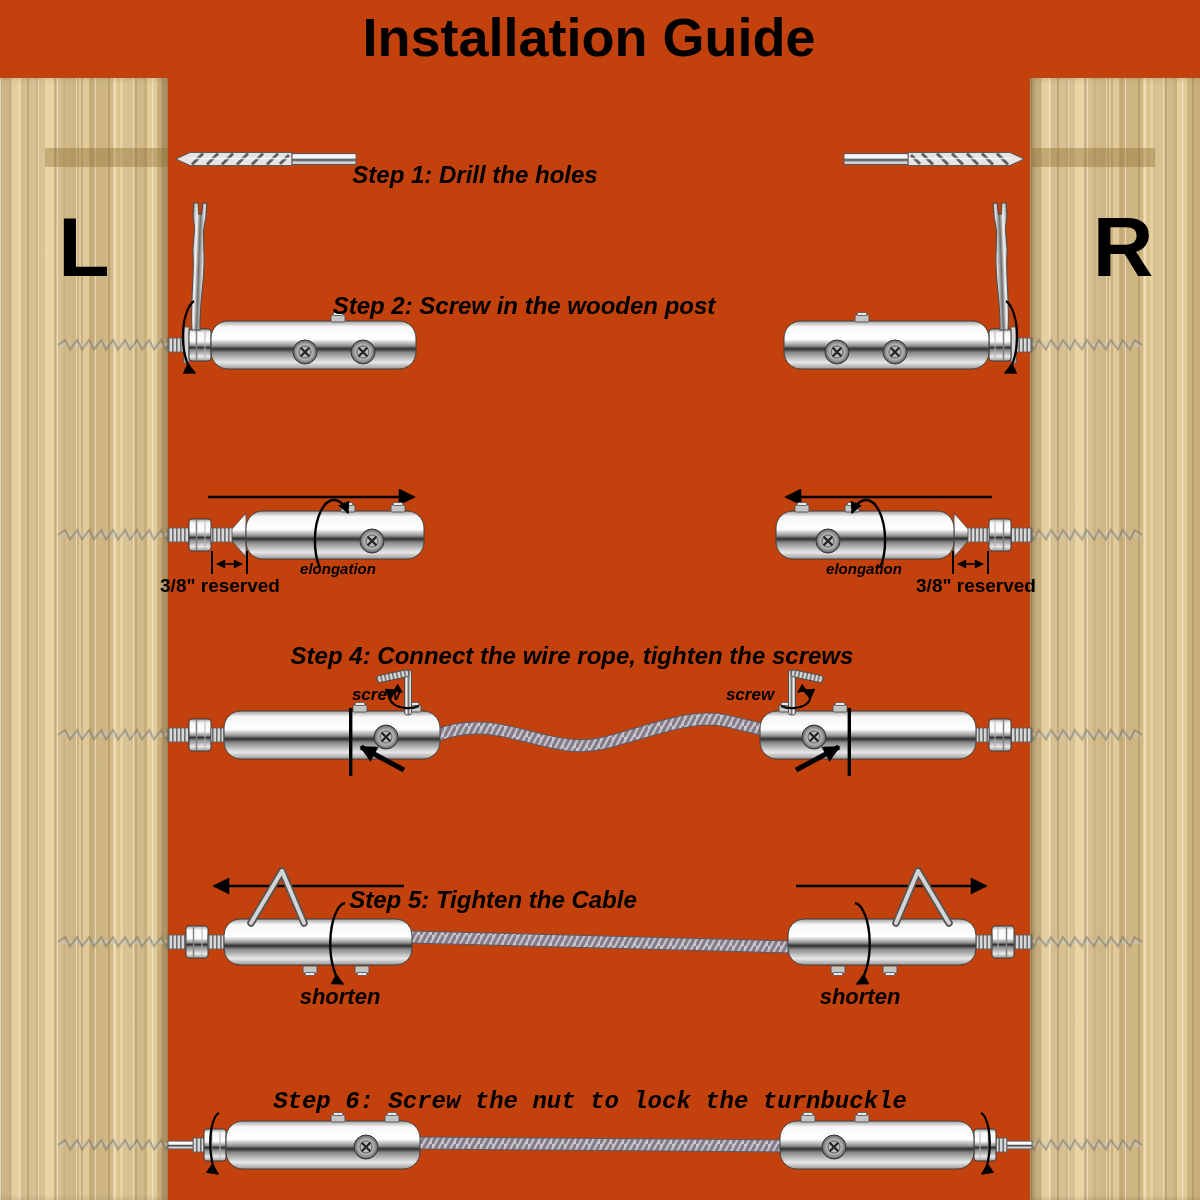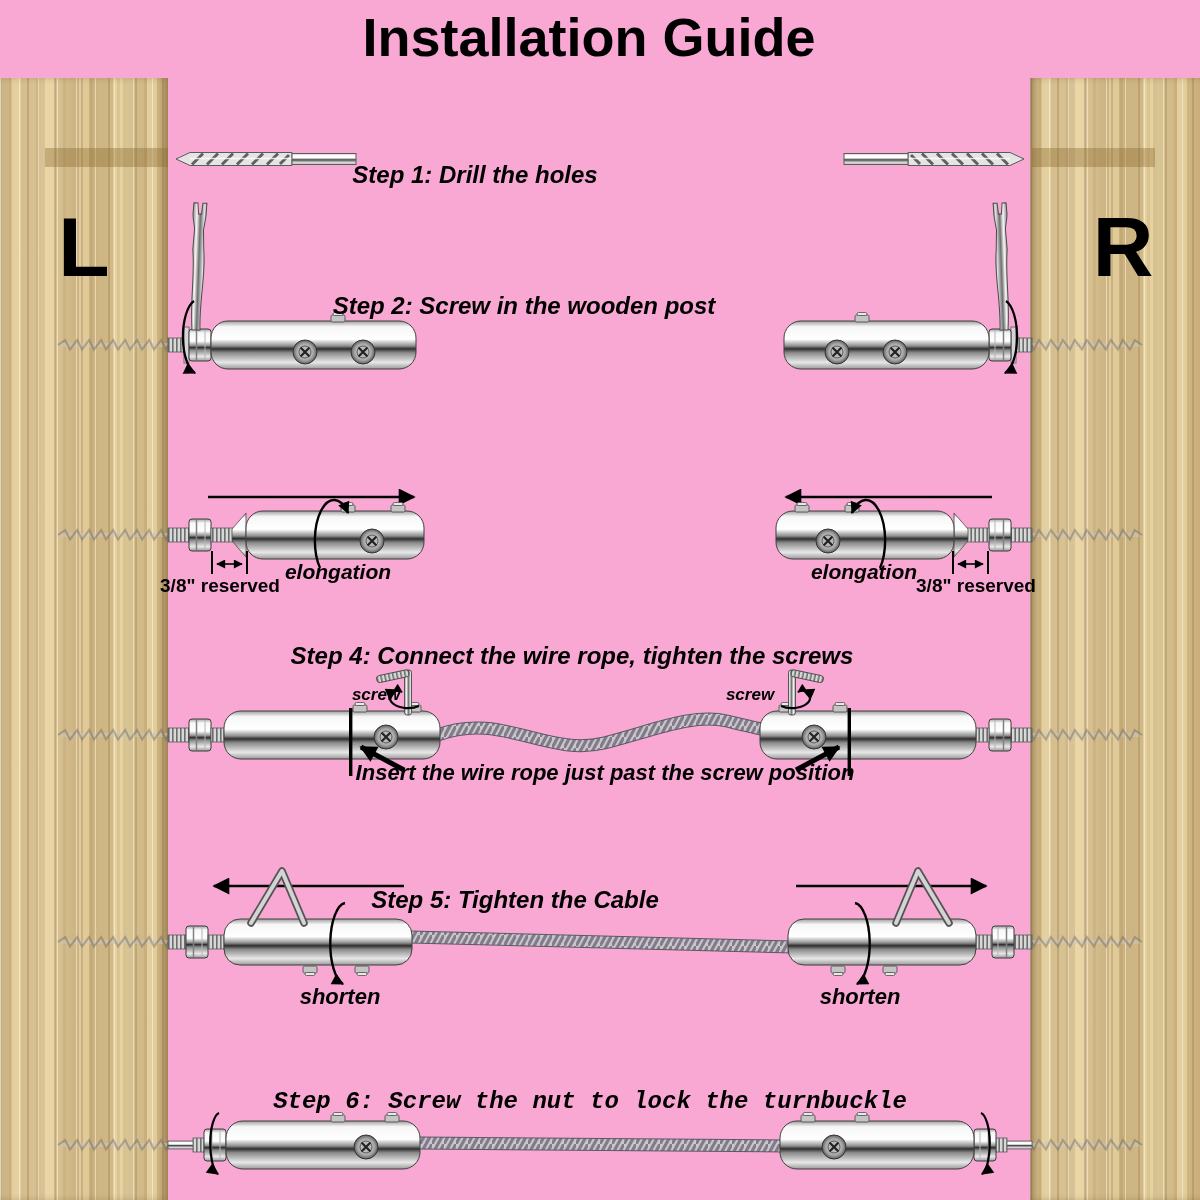--- a/index.html
+++ b/index.html
@@ -1,32 +1,32 @@
 <!DOCTYPE html>
 <html><head>
 <meta charset="utf-8">
 <style>
   html,body{margin:0;padding:0;background:#fff;}
-  .canvas{position:relative;width:1200px;height:1200px;background:#f9a8d4;overflow:hidden;
+  .canvas{position:relative;width:1200px;height:1200px;background:#c2410c;overflow:hidden;
           font-family:"Liberation Sans",sans-serif;}
   .post{position:absolute;top:78px;height:1122px;width:168px;
     background:
       repeating-linear-gradient(90deg, rgba(255,250,235,0.5) 0 1px, rgba(0,0,0,0) 1px 19px),
       repeating-linear-gradient(90deg, rgba(139,106,53,0.28) 0 2px, rgba(0,0,0,0) 2px 9px, rgba(170,135,75,0.18) 9px 12px, rgba(0,0,0,0) 12px 27px),
       repeating-linear-gradient(90deg, rgba(120,88,40,0.12) 0 11px, rgba(236,216,168,0.5) 11px 21px, rgba(120,88,40,0.10) 21px 34px),
       linear-gradient(90deg,#d8c08f 0%,#e7d3a6 28%,#d3ba87 52%,#e3cf9f 76%,#d2b985 100%);}
   .post-left{left:0;box-shadow:inset -5px 0 8px -3px rgba(80,55,20,0.55), inset 2px 0 3px -1px rgba(255,255,255,0.4);}
   .post-right{left:1030px;width:170px;box-shadow:inset 5px 0 8px -3px rgba(80,55,20,0.55);}
   .gfx{position:absolute;left:0;top:0;}
   .t{position:absolute;transform:translateX(-50%);white-space:nowrap;font-weight:bold;color:#000;}
   .title{font-size:54px;letter-spacing:0px;}
   .postlabel{font-size:84px;line-height:1;}
   .step{font-style:italic;font-size:24px;}
   .note{font-style:italic;font-size:22px;}
-  .elong{font-style:italic;font-size:21px;}
+  .elong{font-style:italic;font-size:15px;}
   .screwlbl{font-style:italic;font-size:17px;}
   .reserved{font-size:19px;}
   .cable-outline{fill:none;stroke:#5d5862;stroke-width:13;}
   .cable-braid{fill:none;stroke:url(#braid);stroke-width:11;}
 </style>
 </head>
 <body>
 
 <div class="canvas">
 
@@ -216,26 +216,25 @@
     <use href="#row6" transform="translate(1200,0) scale(-1,1)"></use>
   </svg>
 
   <div class="t title" style="left:589px;top:6px;">Installation Guide</div>
   <div class="t postlabel" style="left:84px;top:205px;">L</div>
   <div class="t postlabel" style="left:1123px;top:205px;">R</div>
 
   <div class="t step" style="left:475px;top:120px;margin-top:41px;">Step 1: Drill the holes</div>
   <div class="t step" style="left:524px;top:292px;">Step 2: Screw in the wooden post</div>
   <div class="t step" style="left:572px;top:642px;">Step 4: Connect the wire rope, tighten the screws</div>
-  <div class="t step" style="left:515px;top:886px;text-align:center;">Step 5: Tighten the Cable</div>
+  <div class="t step" style="left:493px;top:886px;text-align:center;">Step 5: Tighten the Cable</div>
   <div class="t step" style="left:590px;top:1088px;font-family:Liberation Mono, monospace;">Step 6: Screw the nut to lock the turnbuckle</div>
 
   <div class="t reserved" style="left:220px;top:575px;">3/8" reserved</div>
   <div class="t reserved" style="left:976px;top:575px;">3/8" reserved</div>
   <div class="t elong" style="left:338px;top:560px;">elongation</div>
   <div class="t elong" style="left:864px;top:560px;">elongation</div>
   <div class="t screwlbl" style="left:376px;top:685px;">screw</div>
   <div class="t screwlbl" style="left:750px;top:685px;">screw</div>
-  <div class="t note" style="left:605px;top:760px;">Insert the wire rope just past the screw position</div>
   <div class="t note" style="left:340px;top:984px;">shorten</div>
   <div class="t note" style="left:860px;top:984px;">shorten</div>
 
 </div>
 
 </body></html>

